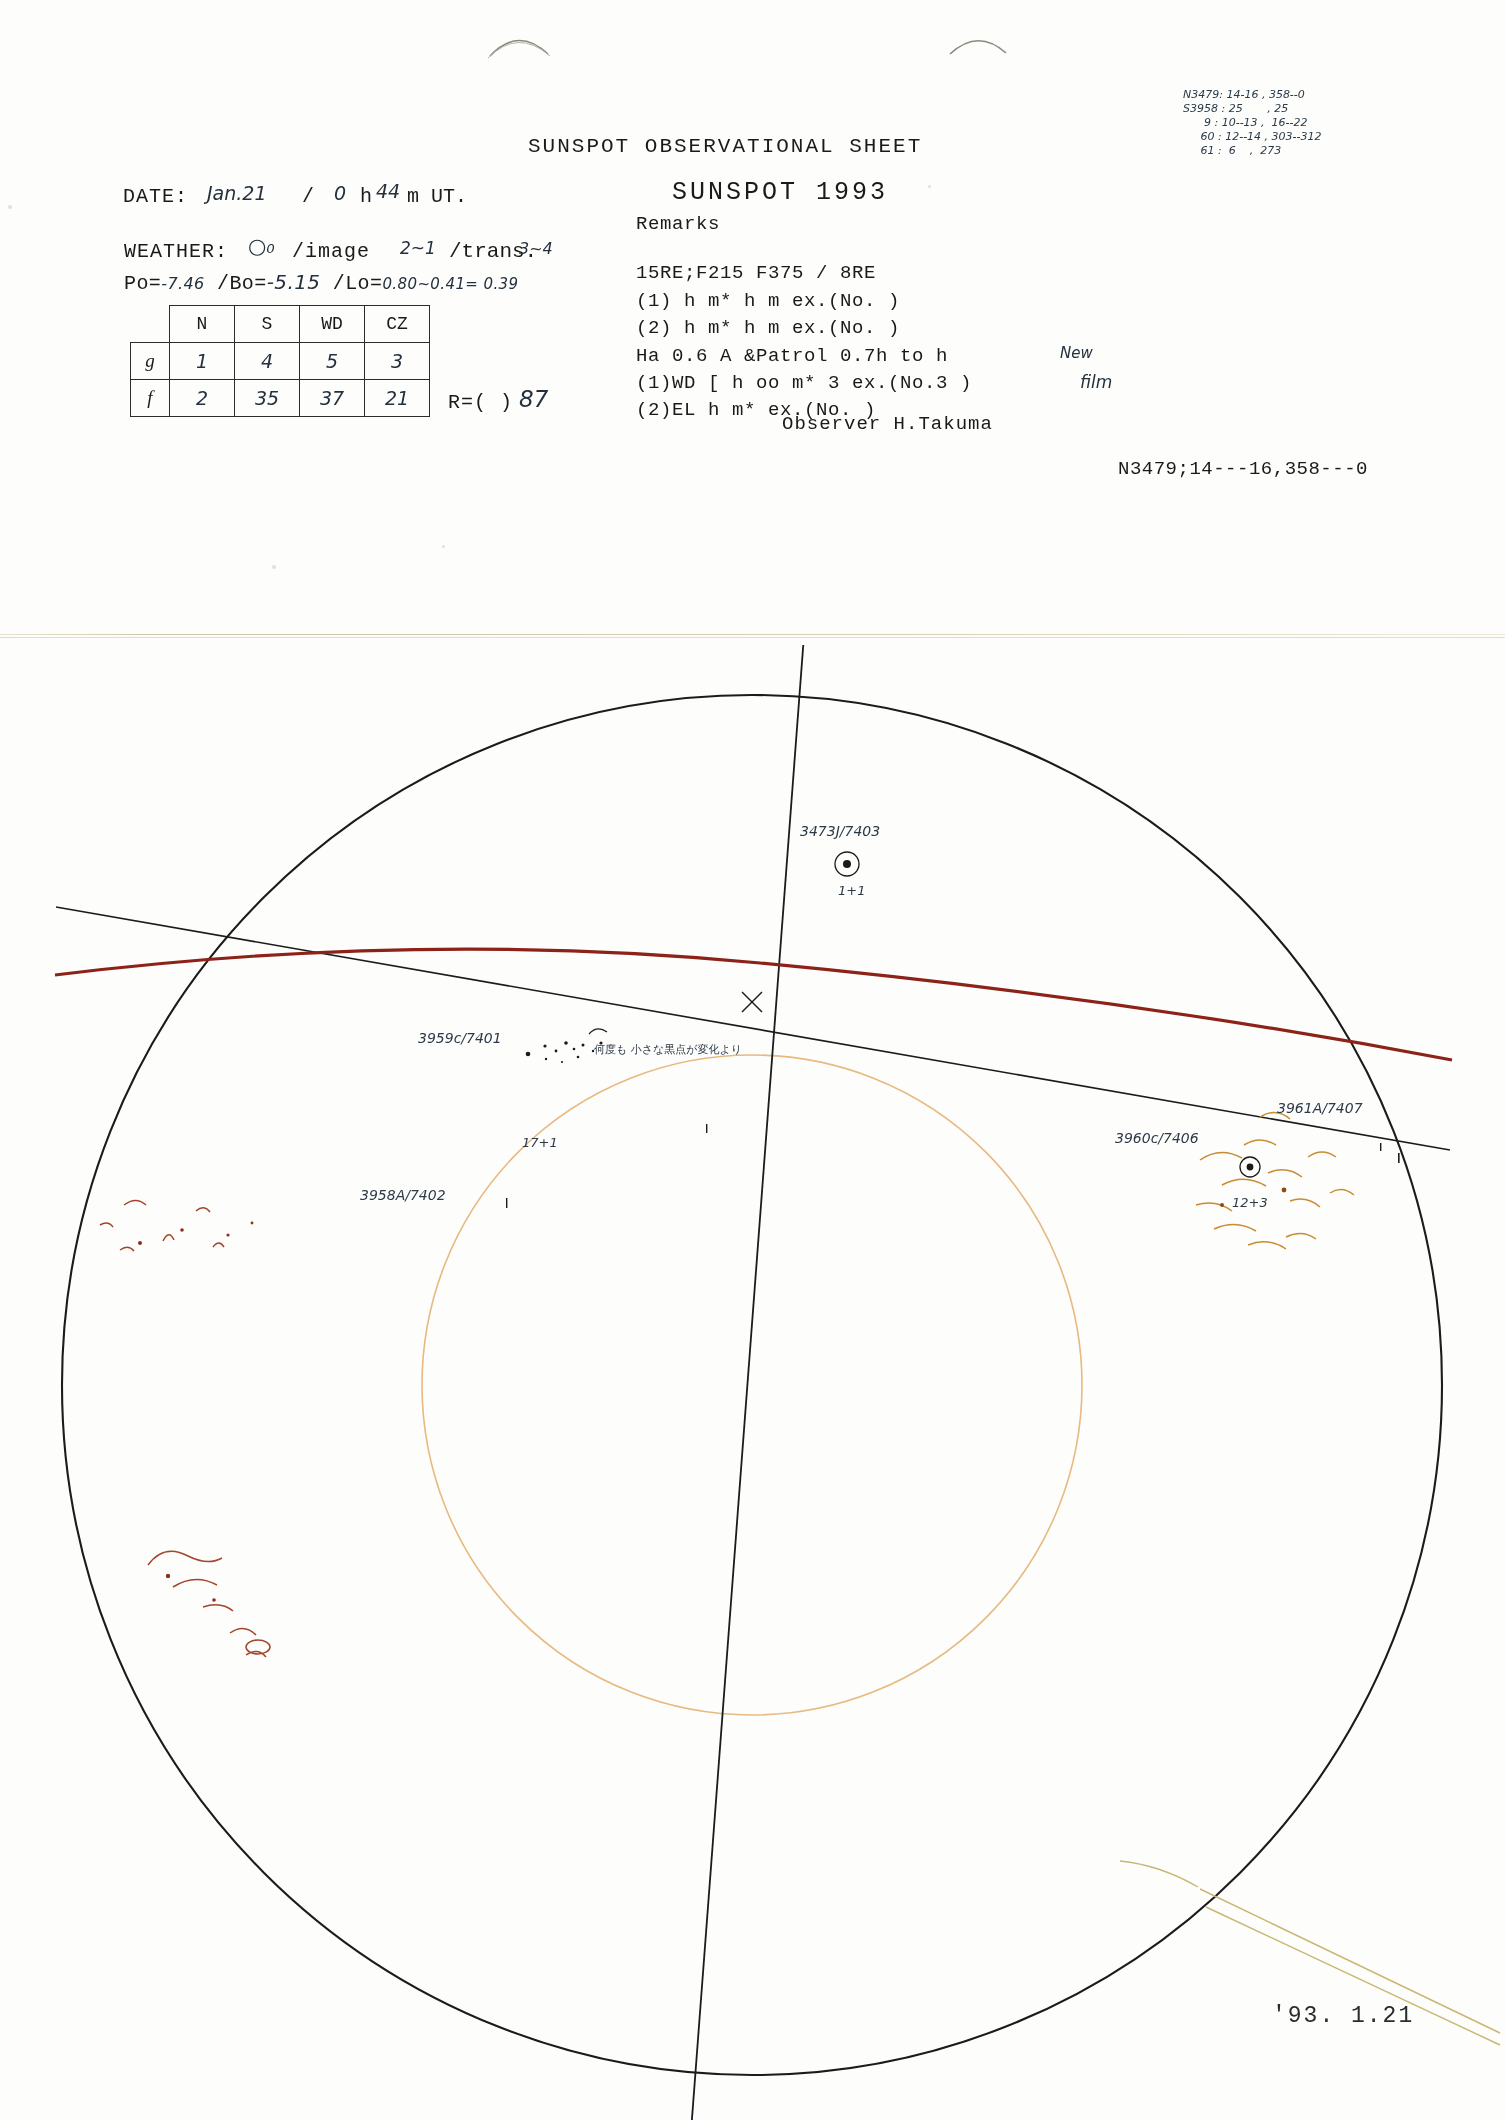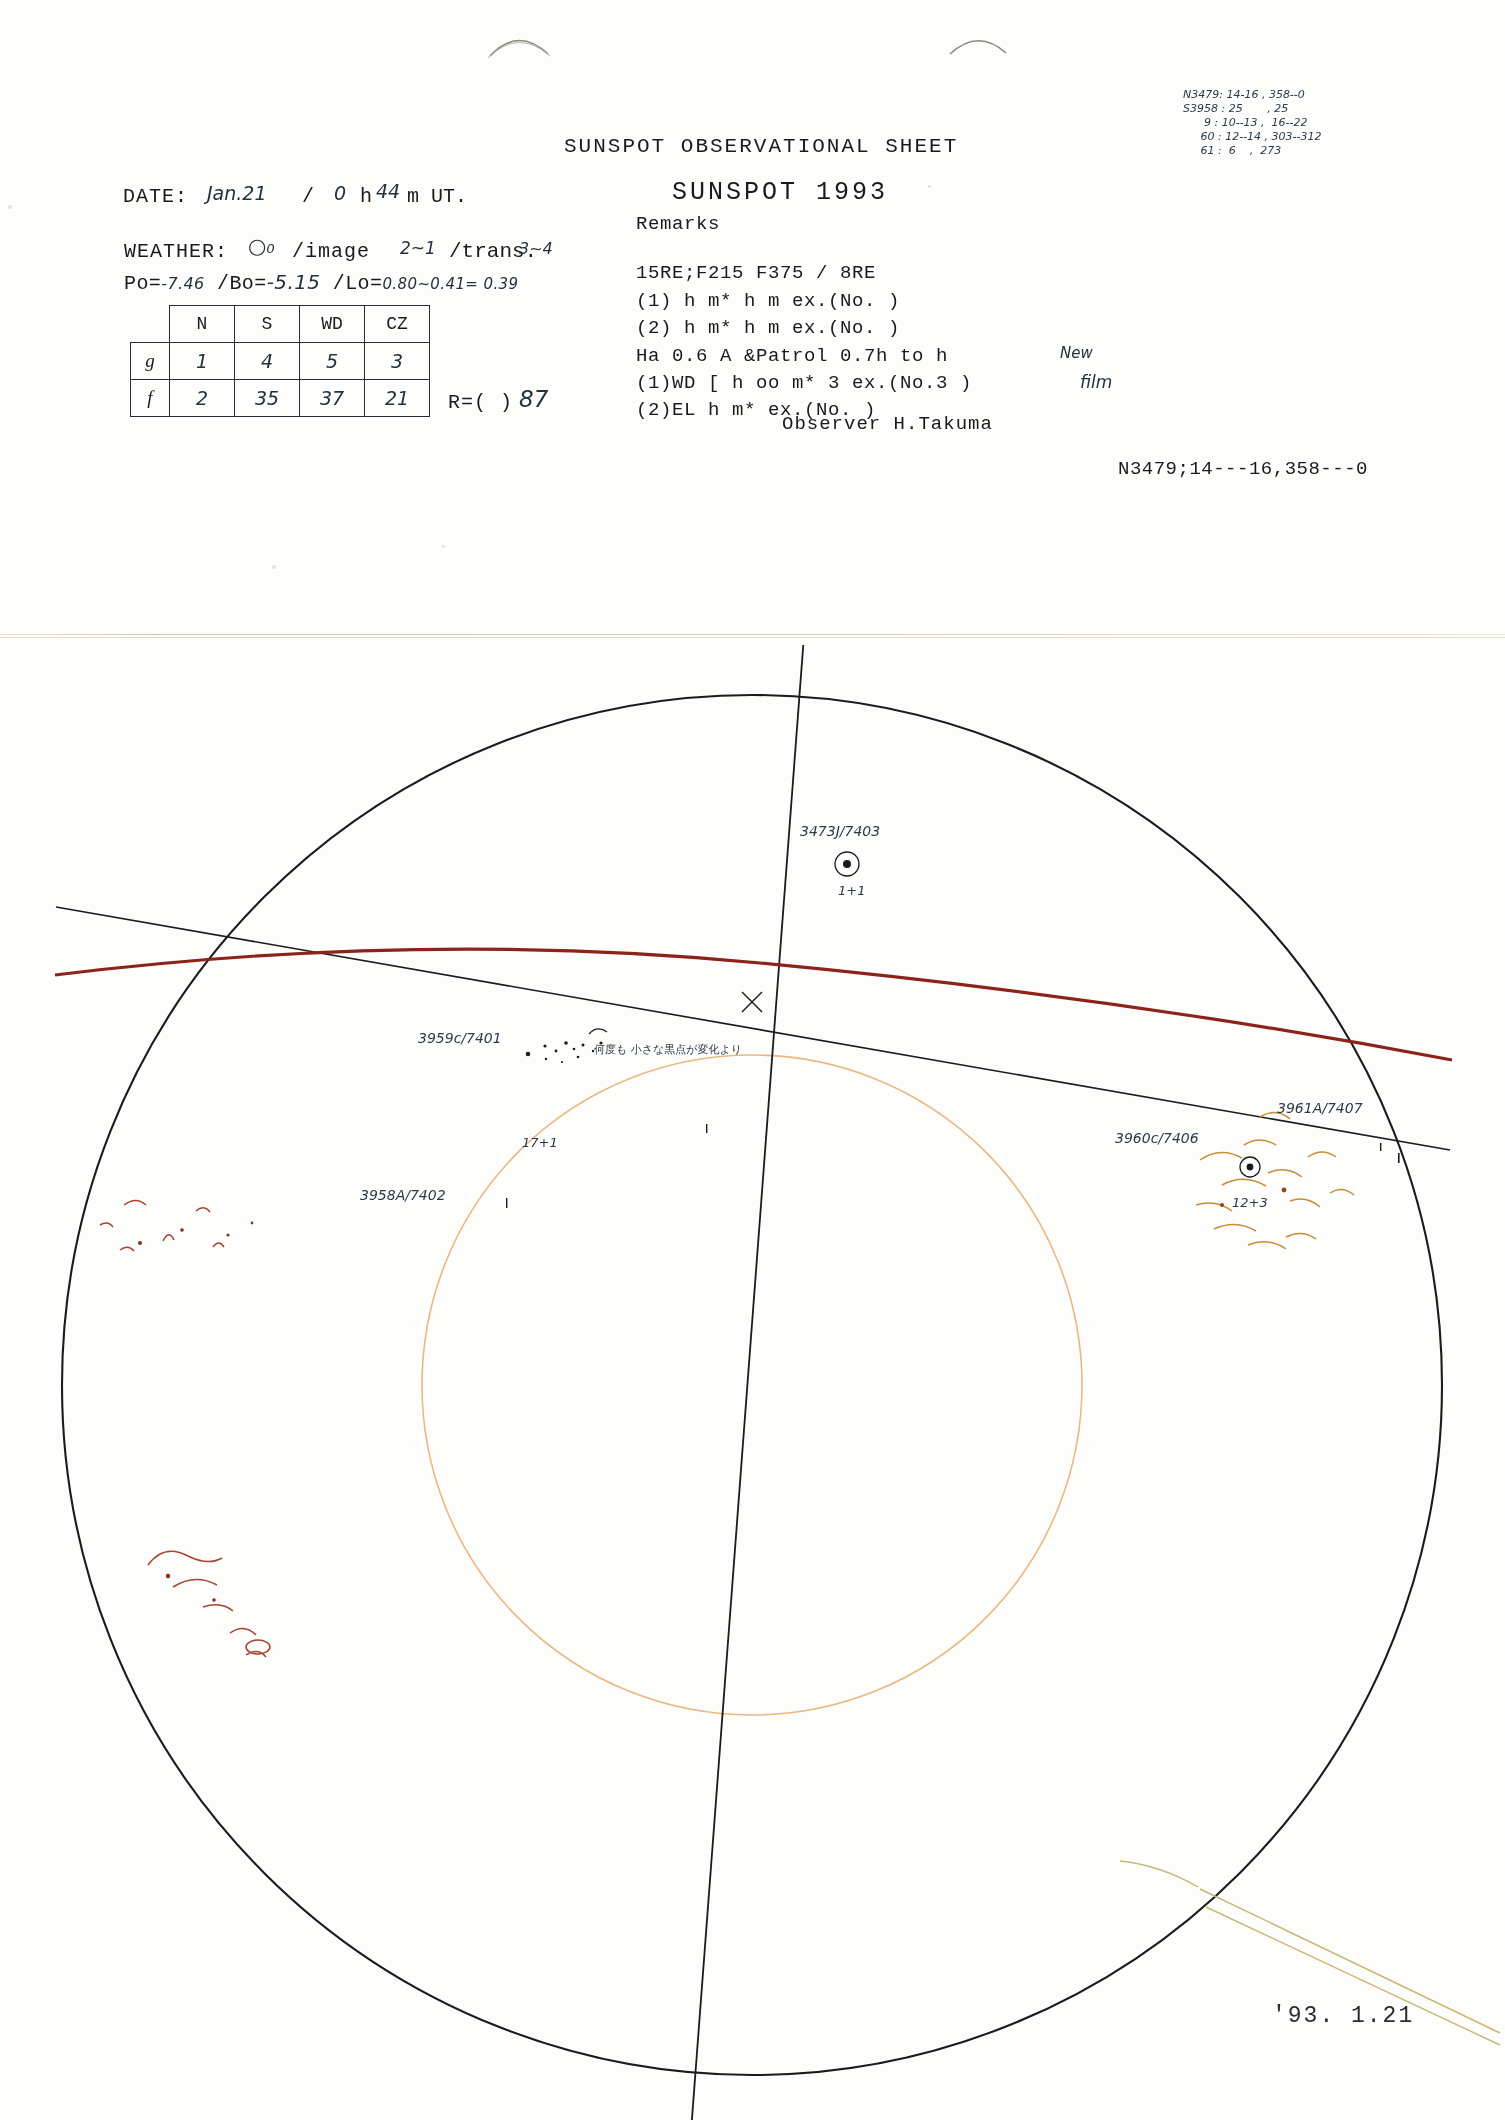--- a/index.html
+++ b/index.html
@@ -26,21 +26,20 @@
     font-family: "DejaVu Sans", sans-serif;
     font-style: italic;
     color: #23303d;
   }
 
   
   #sheet-title {
     left: 528px; top: 135px;
     font-size: 21px;
     letter-spacing: 2.0px;
-    margin-left: 36px;
   }
   #sunspot-year {
     left: 672px; top: 178px;
     font-size: 25px;
     letter-spacing: 3px;
   }
   #date-label {
     left: 123px; top: 185px;
     font-size: 20px;
     letter-spacing: 1px;

